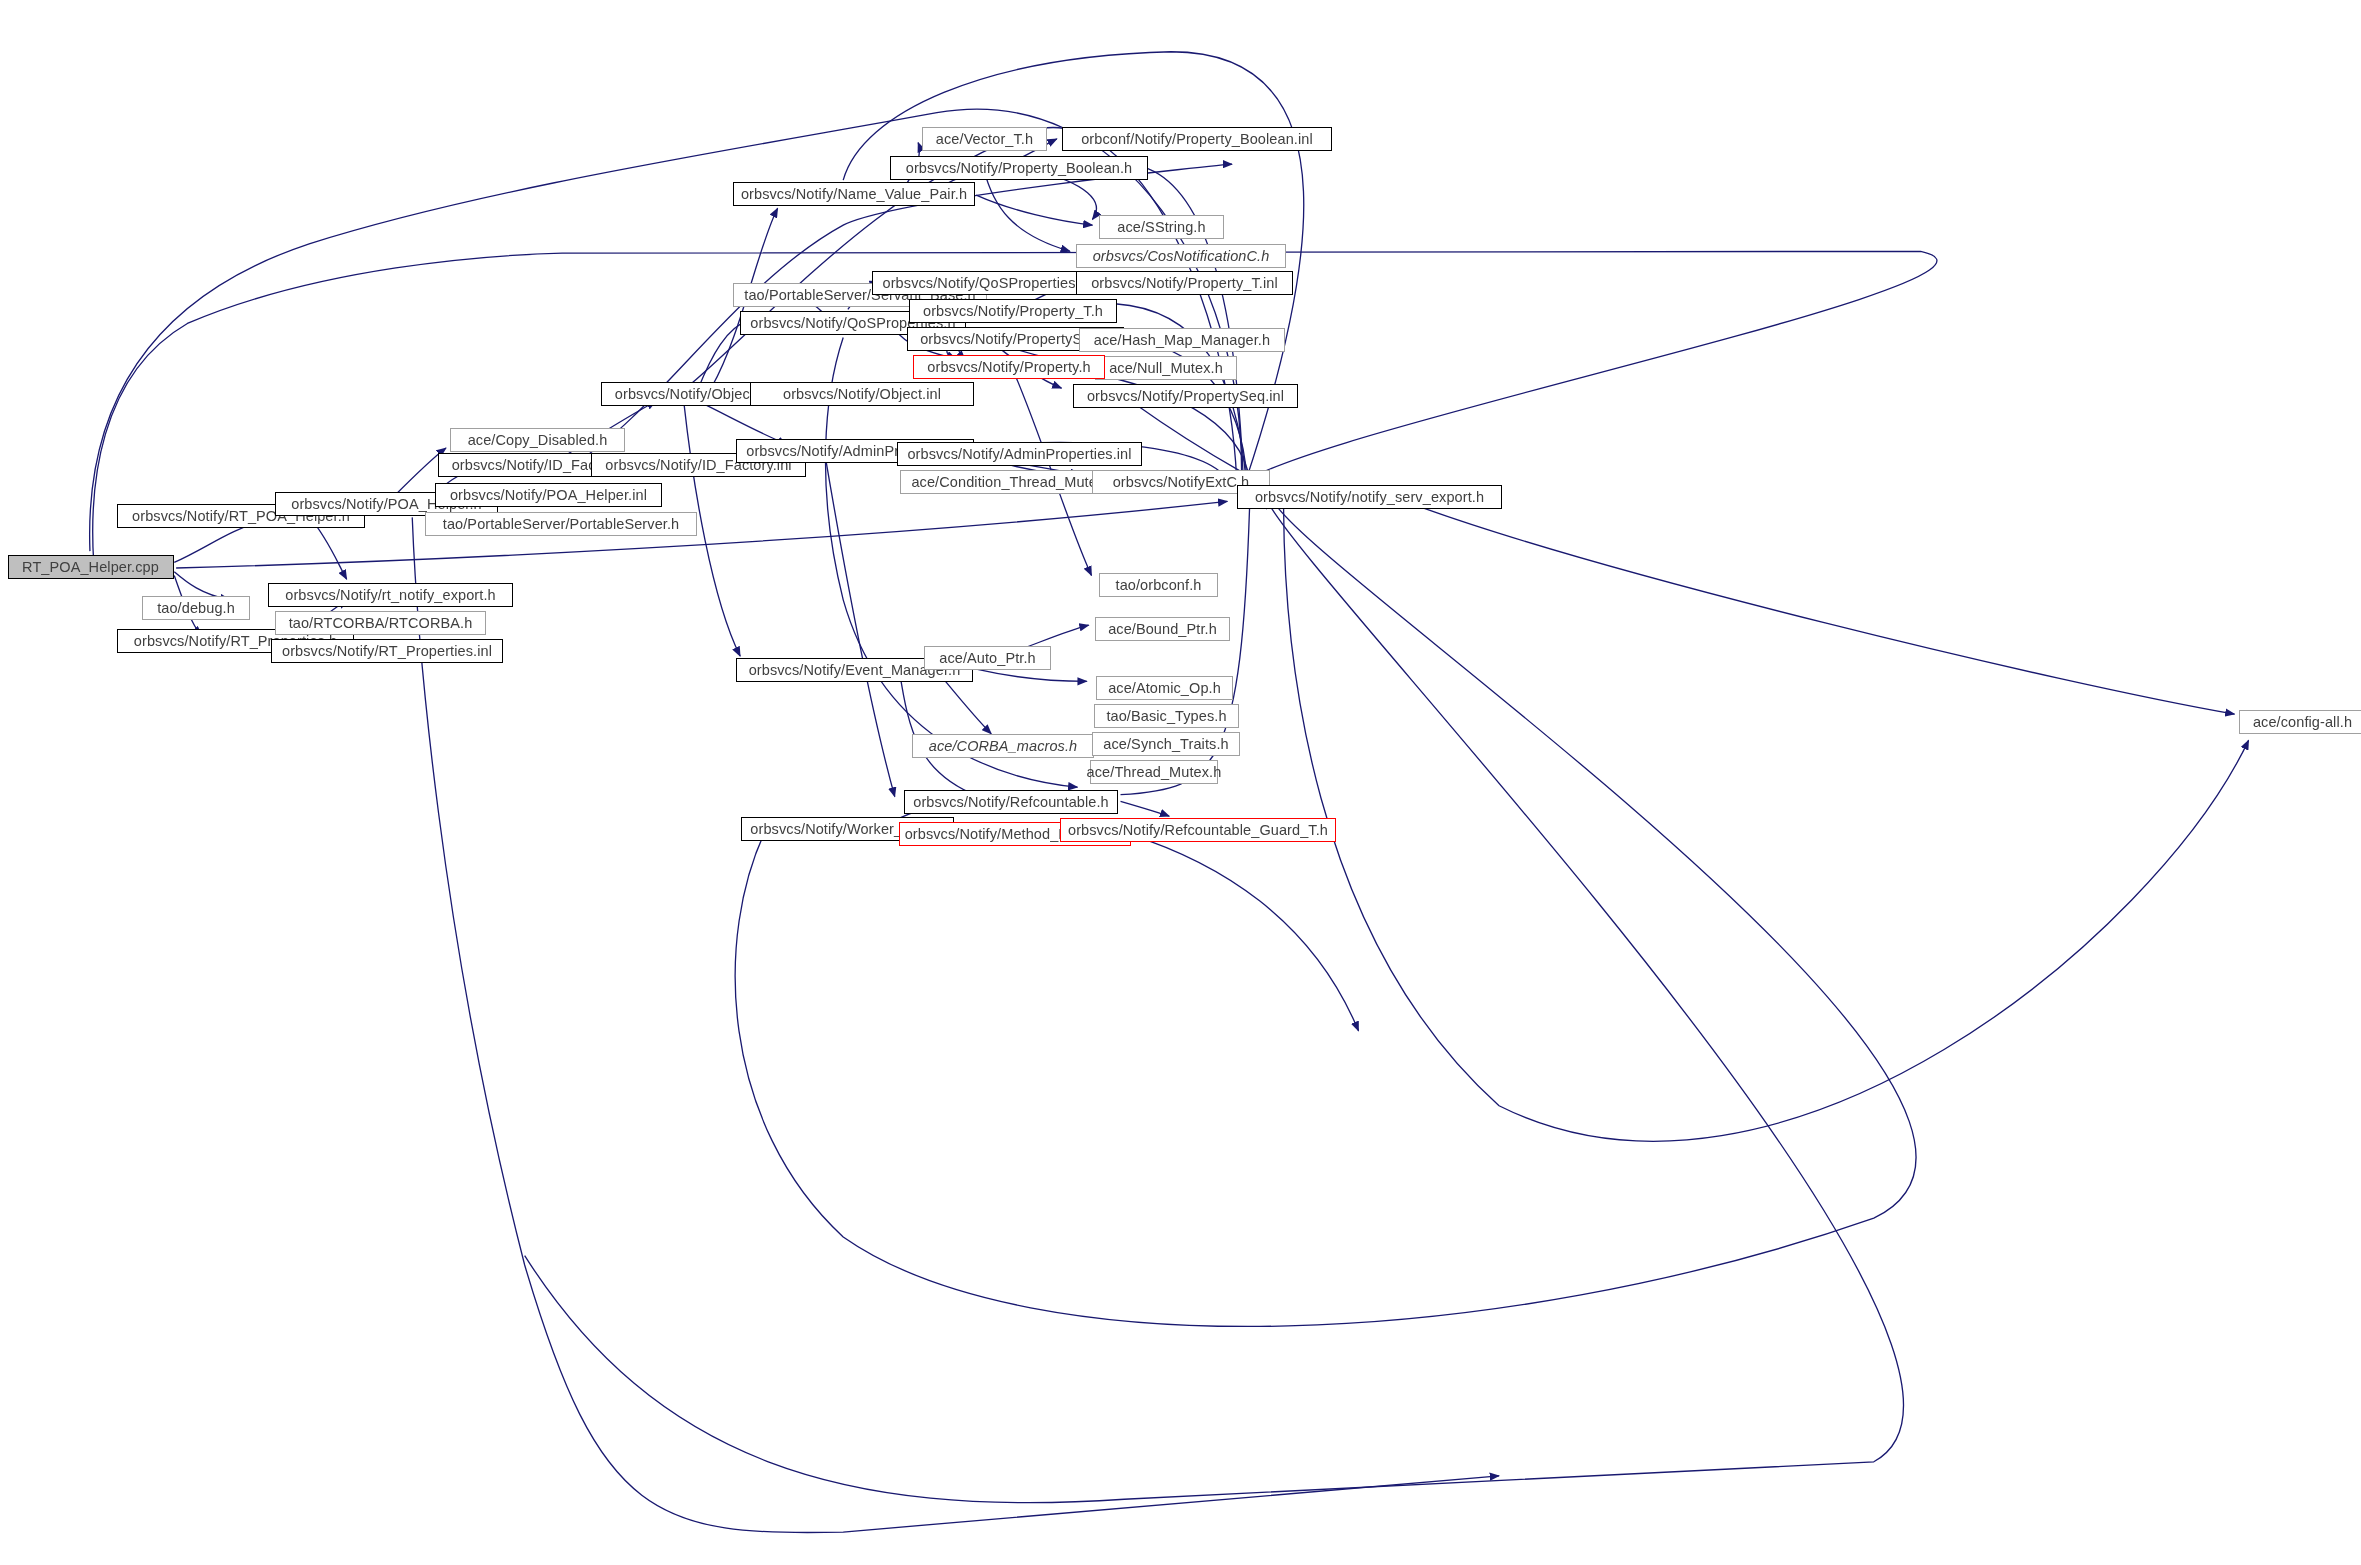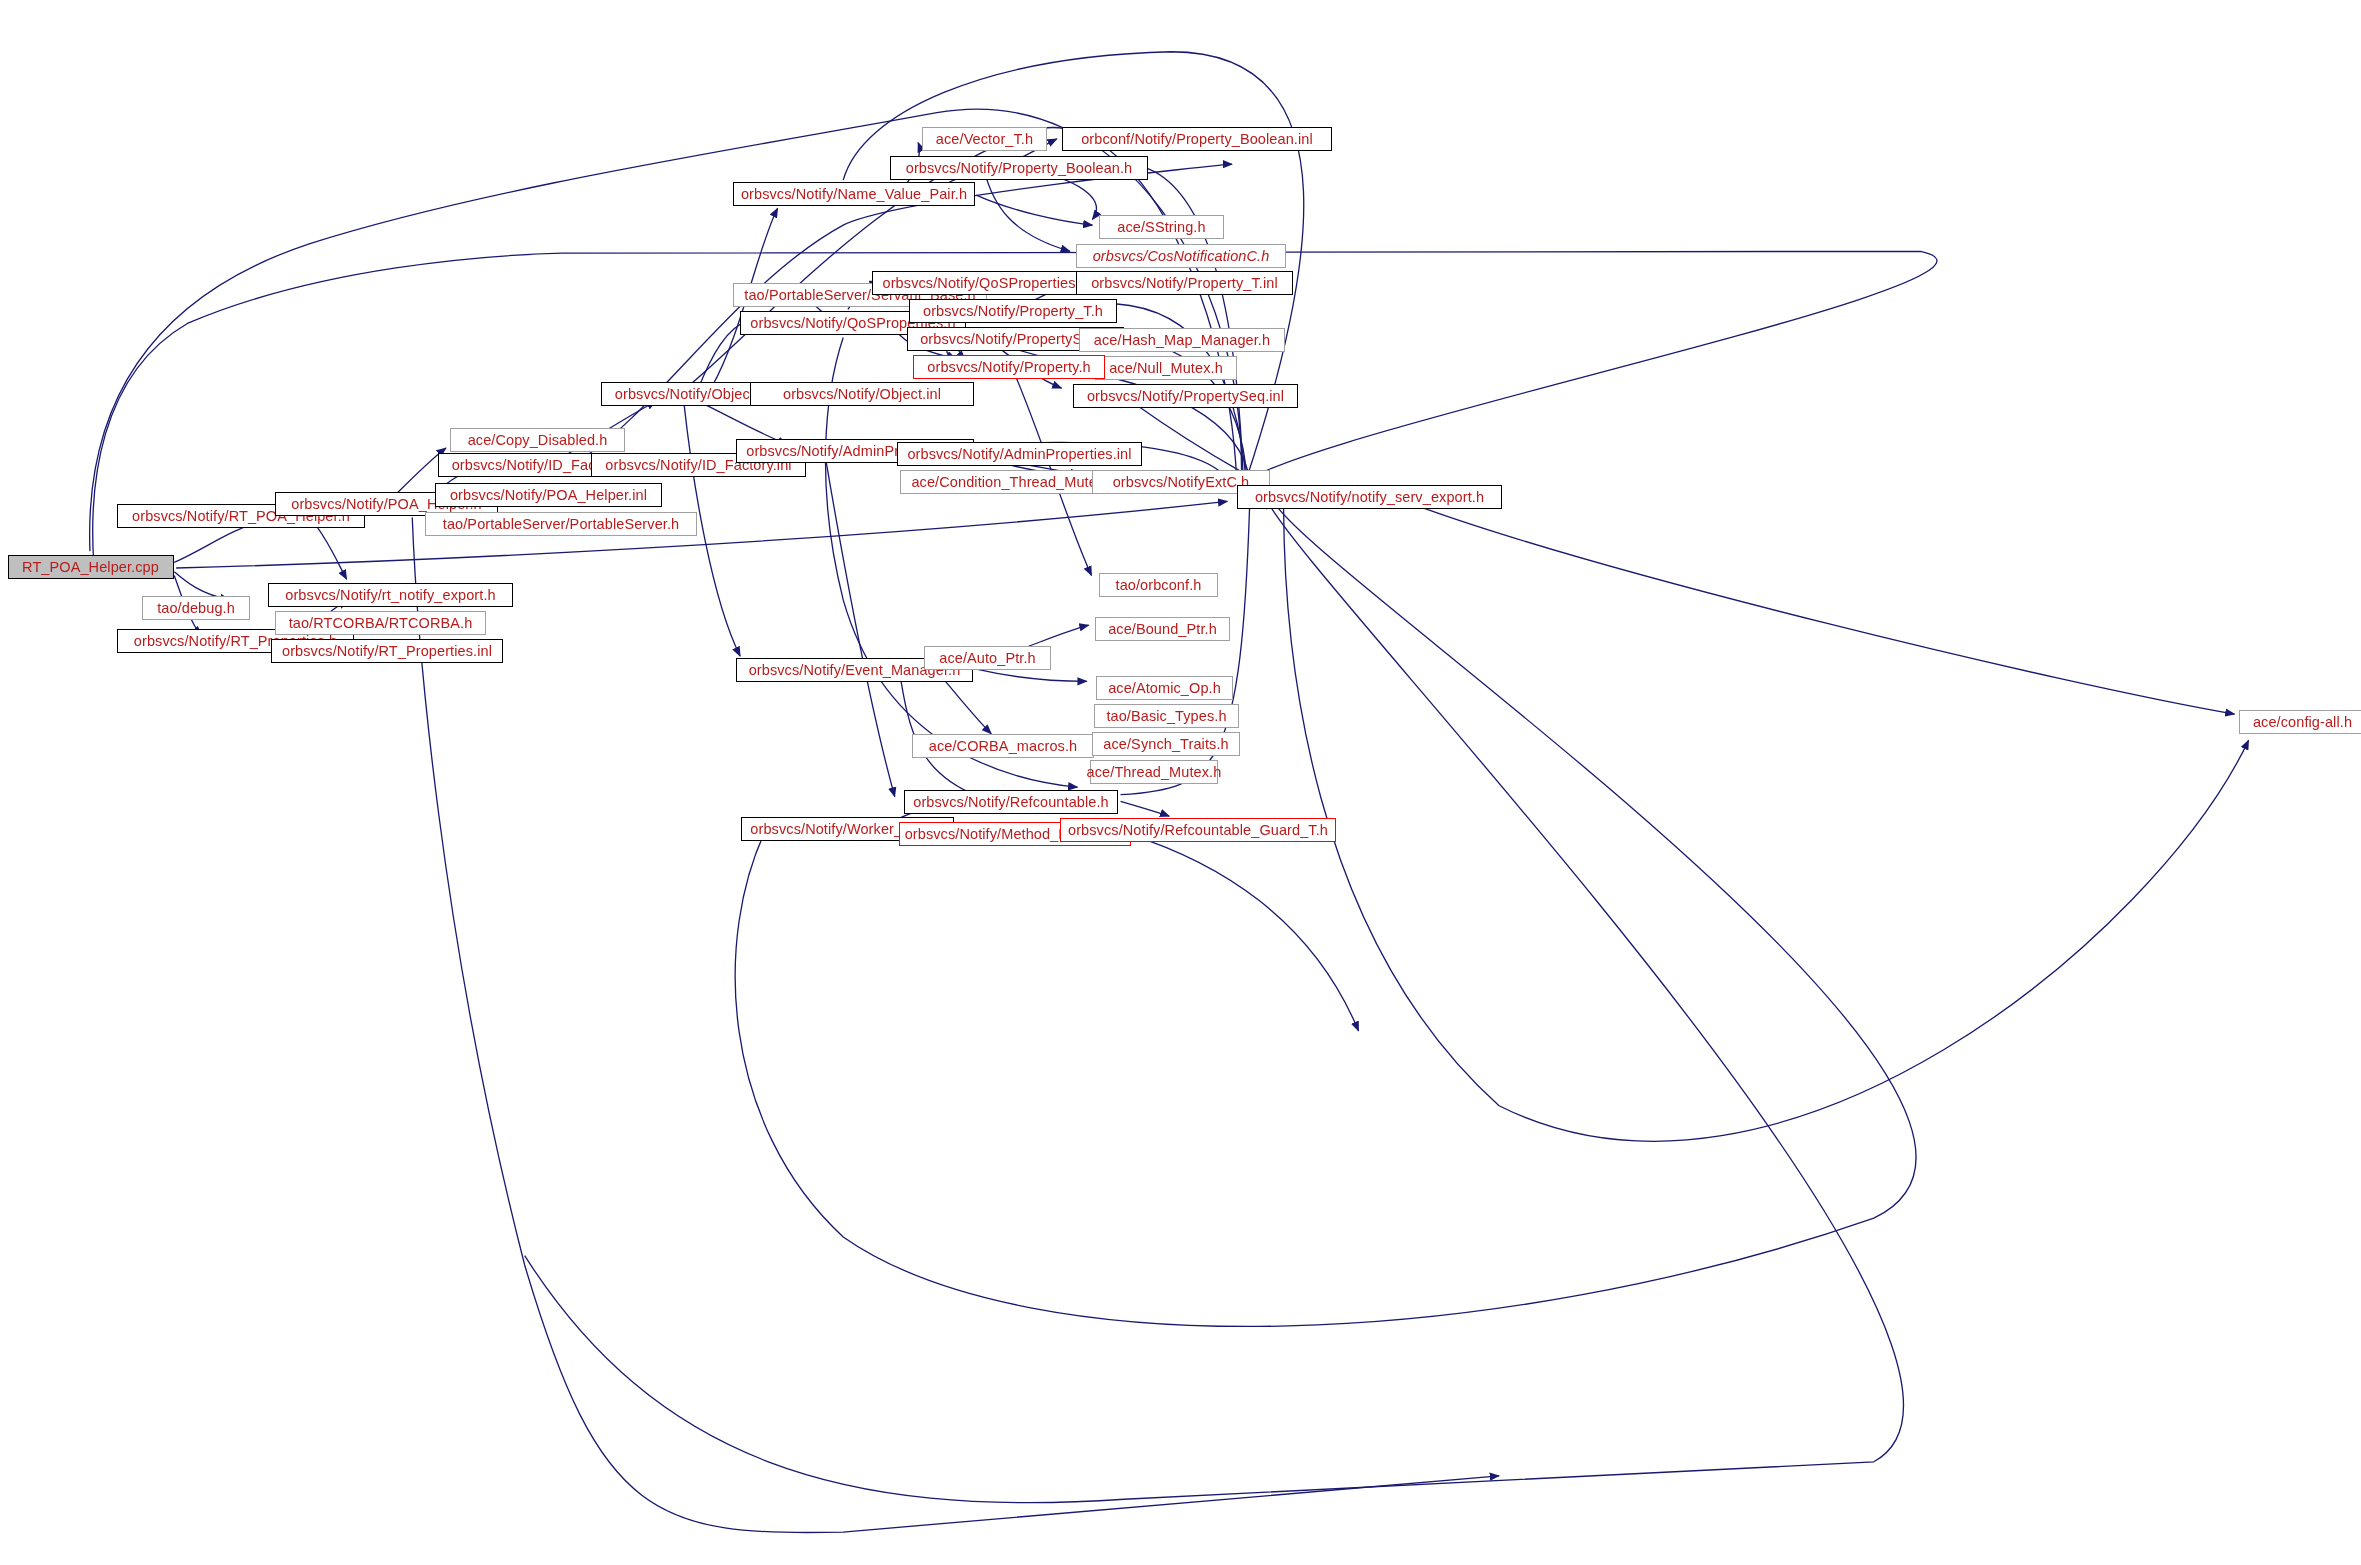--- a/index.html
+++ b/index.html
@@ -11,21 +11,21 @@
     font-family:"Liberation Sans","DejaVu Sans",sans-serif;
     overflow:hidden;
   }
   svg#edges{position:absolute;left:0;top:0;width:2361px;height:1566px;}
   .node{
     position:absolute;
     box-sizing:border-box;
     display:flex;align-items:center;justify-content:center;
     background:#ffffff;
     border:0.9px solid #a0a0a0;
-    color:#b91c1c;
+    color:#404040;
     font-size:14.5px;
     line-height:1;
     white-space:nowrap;
     padding:0 6.6px;
     height:24px;
     letter-spacing:0.1px;
   }
   .node.black{border:0.9px solid #000000;}
   .node.red{border:0.9px solid #ff0000;}
   .node.root{background:#bfbfbf;border:0.9px solid #000000;}
@@ -255,21 +255,21 @@
       </div>
       <div class="node " style="left: 924px; top: 646px; width: 127px;">
         <span>ace/Auto_Ptr.h</span>
       </div>
       <div class="node " style="left: 1096px; top: 676px; width: 137px;">
         <span>ace/Atomic_Op.h</span>
       </div>
       <div class="node " style="left: 1094px; top: 704px; width: 145px;">
         <span>tao/Basic_Types.h</span>
       </div>
-      <div class="node " style="left: 912px; top: 734px; width: 182px;">
+      <div class="node " style="left: 912px; top: 734px; width: 182px; font-style: italic;">
         <span>ace/CORBA_macros.h</span>
       </div>
       <div class="node " style="left: 1092px; top: 732px; width: 148px;">
         <span>ace/Synch_Traits.h</span>
       </div>
       <div class="node " style="left: 1090px; top: 760px; width: 128px;">
         <span>ace/Thread_Mutex.h</span>
       </div>
       <div class="node black" style="left: 904px; top: 790px; width: 214px;">
         <span>orbsvcs/Notify/Refcountable.h</span>

